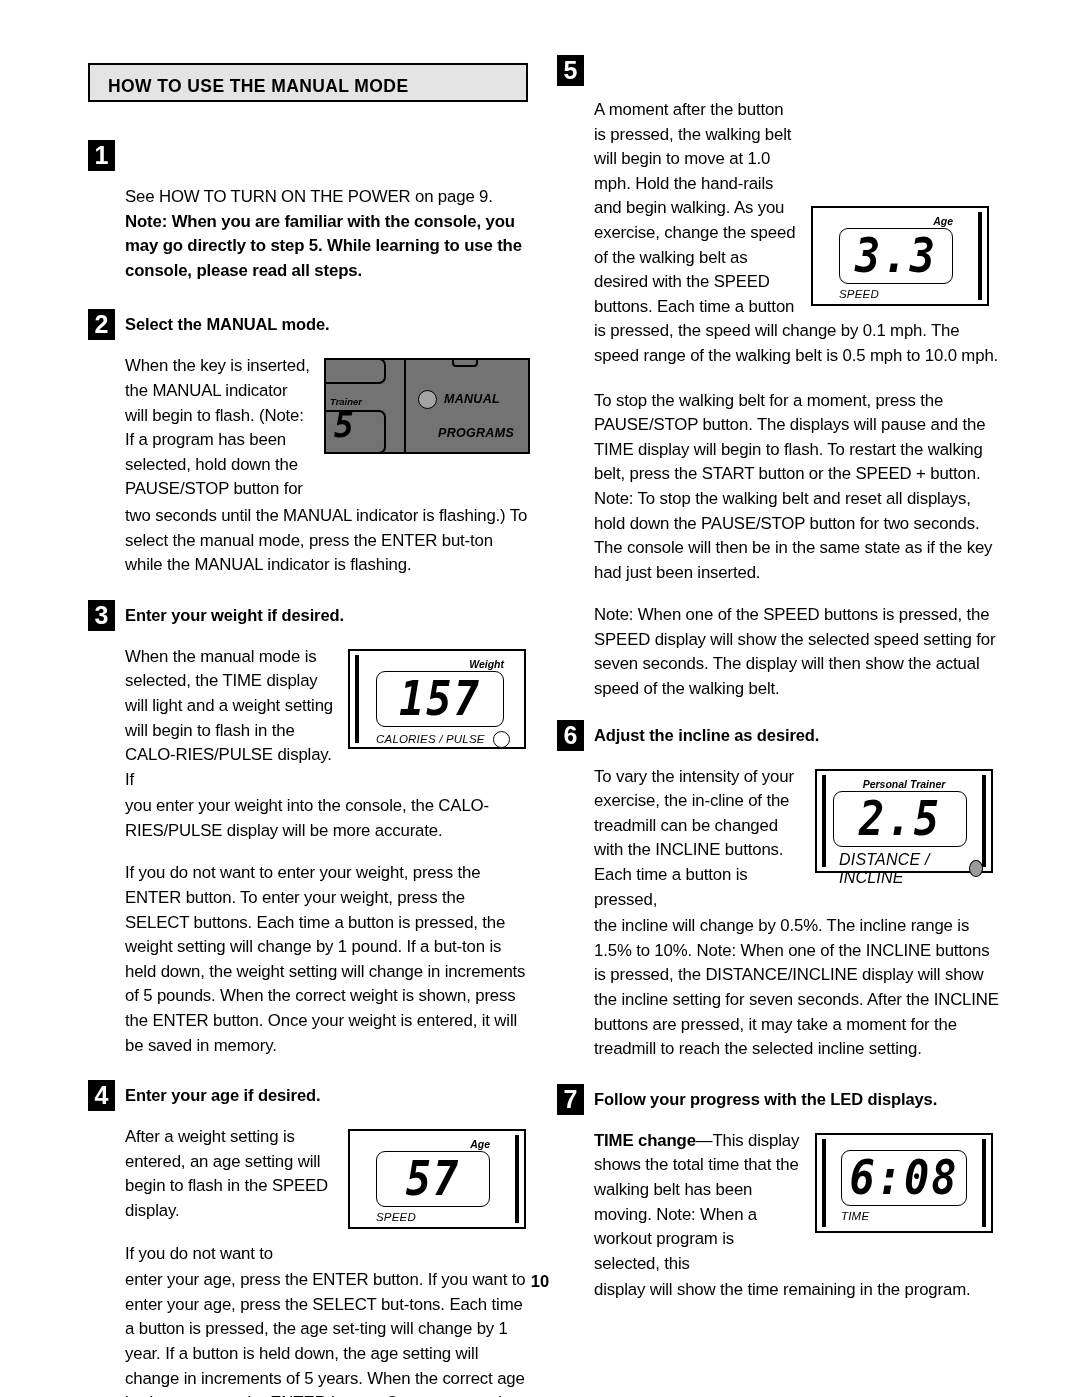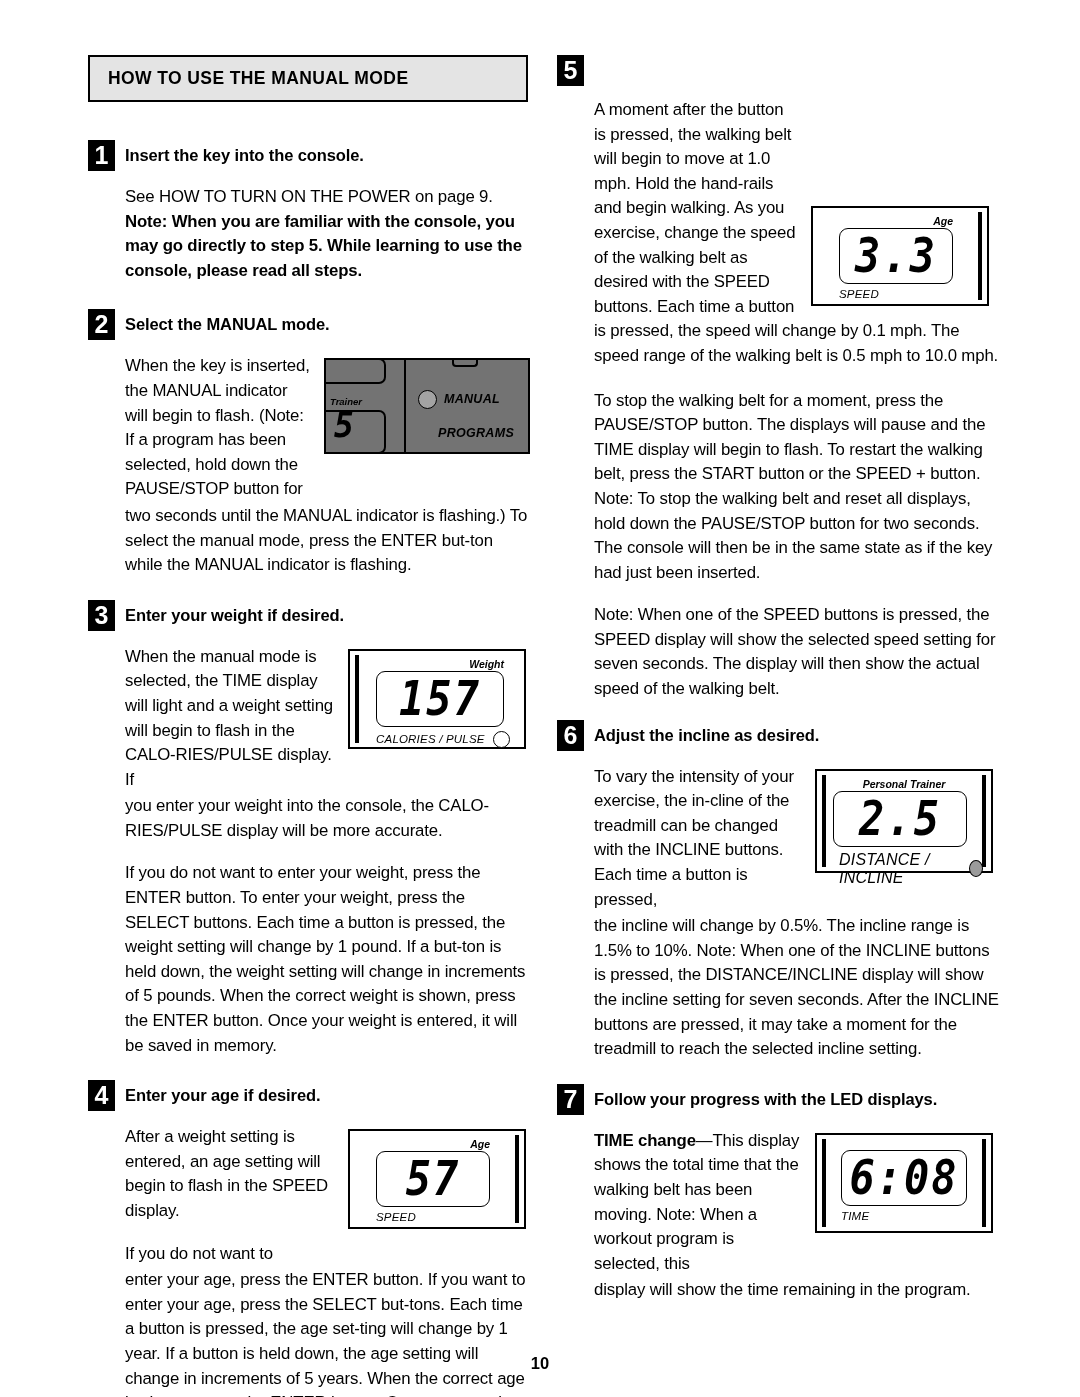--- a/index.html
+++ b/index.html
@@ -27,23 +27,24 @@
     top: 55px;
     width: 442px;
   }
   .col-left  { left: 88px; }
   .col-right { left: 557px; }
 
   
   .section-banner {
     border: 2.5px solid #000;
     background: #e4e4e4;
-    padding: 11px 0 11px 18px;
+    padding: 11px 0 3px 18px;
     margin-bottom: 38px;
     width: 418px;
+    margin-top: 8px;
   }
   .section-banner .title {
     font-size: 17.5px;
     font-weight: bold;
     letter-spacing: 0.4px;
   }
 
   
   .step {
     position: relative;
@@ -246,42 +247,41 @@
     font-size: 12.5px;
     font-weight: bold;
     font-style: italic;
     letter-spacing: 0.3px;
   }
 
   
   .page-number {
     position: absolute;
     left: 0;
-    top: 1354px;
+    top: 1272px;
     width: 1080px;
     text-align: center;
     font-size: 16.5px;
     font-weight: bold;
   }
 </style>
 </head>
 <body>
 
 <div class="page">
 
   <div class="col col-left">
 
     <div class="section-banner">
       <div class="title">HOW TO USE THE MANUAL MODE</div>
     </div>
 
     <div class="step">
       <div class="step-head">
         <div class="step-num">1</div>
-        <div class="step-title">Insert the key into the console.</div>
       </div>
       <p class="para indent nogap"><span>See HOW TO TURN ON THE POWER on page 9. </span><b>Note: When you are familiar with the console, you may go directly to step 5. While learning to use the console, please read all steps.</b></p>
     </div>
 
     <div class="step" style="margin-top:26px;">
       <div class="step-head">
         <div class="step-num">2</div>
         <div class="step-title">Select the MANUAL mode.</div>
       </div>
       <div class="wrap-block">

